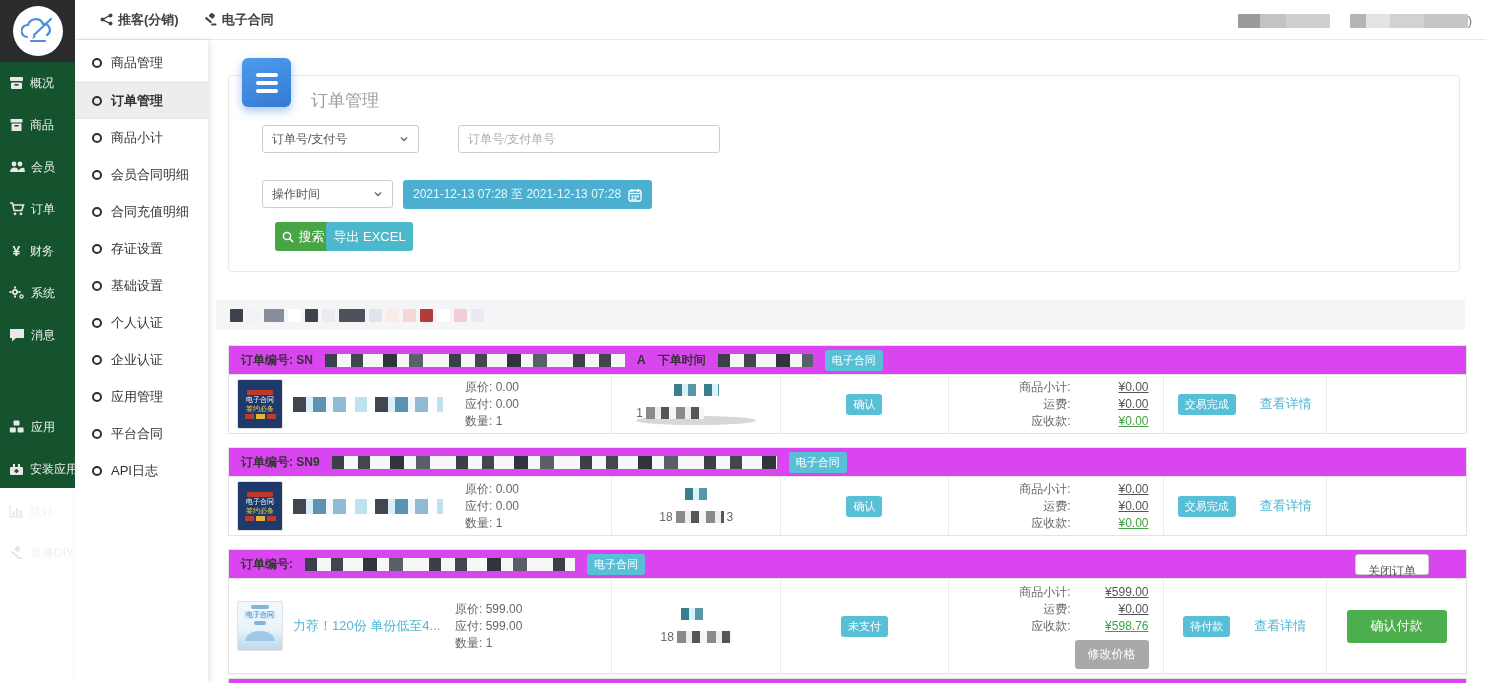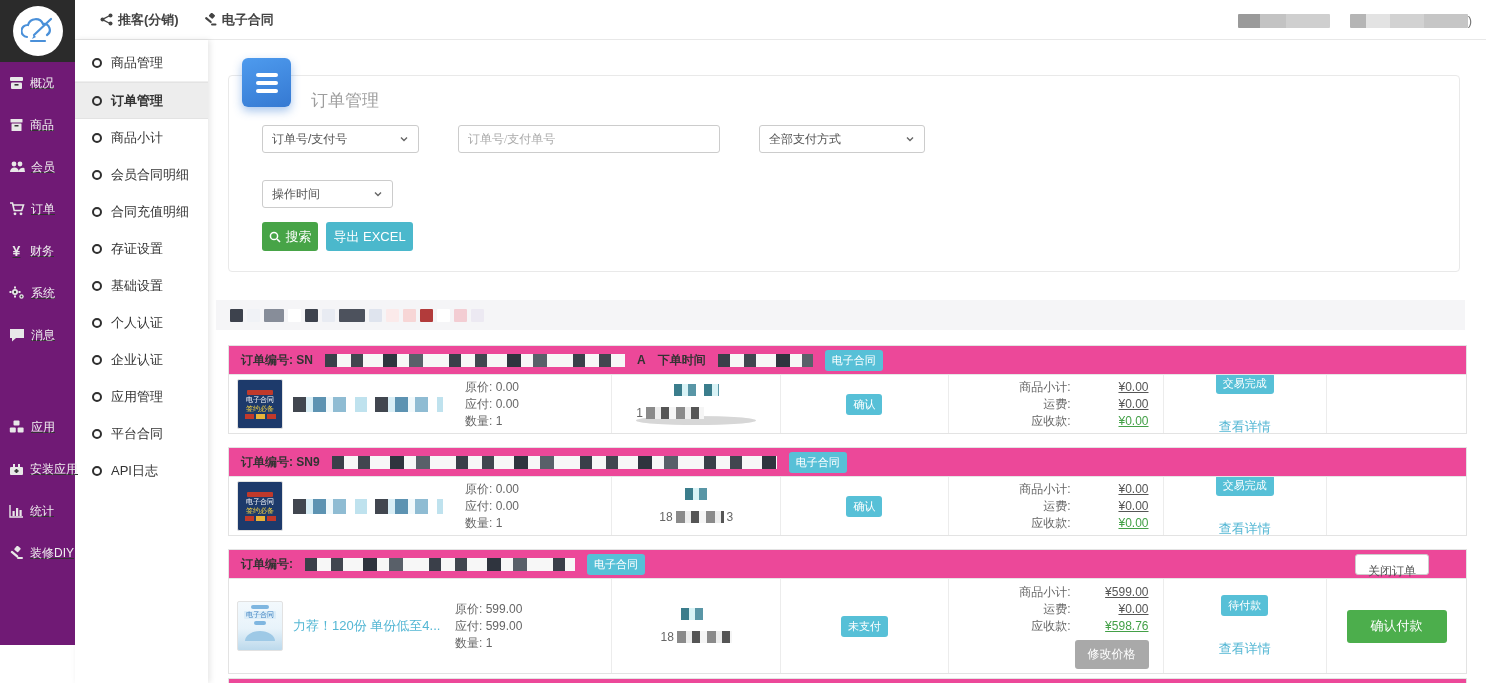--- a/index.html
+++ b/index.html
@@ -2,21 +2,21 @@
 <html><head>
 <meta charset="utf-8">
 <style>
   * { margin:0; padding:0; box-sizing:border-box; }
   html,body { width:1486px; height:683px; }
   body {
     position:relative; overflow:hidden; background:#fff;
     font-family:"Liberation Sans","DejaVu Sans",sans-serif; font-size:12px; color:#333;
   }
   
-  .icon-sidebar { position:absolute; left:0; top:0; width:75px; height:645px; background:#701a75; z-index:30;text-decoration:underline; }
+  .icon-sidebar { position:absolute; left:0; top:0; width:75px; height:488px; background:#14532d; z-index:30; }
   .logo-box { height:62px; background:#2b2b2b; display:flex; align-items:center; justify-content:center; }
   .logo-circle { width:50px; height:50px; border-radius:50%; background:#fff; display:flex; align-items:center; justify-content:center; }
   .side-item { height:42px; display:flex; align-items:center; gap:6px; padding-left:9px; color:#f0f0f0; font-size:12px; white-space:nowrap; cursor:pointer; }
   .side-item svg { flex:0 0 auto; }
   .side-item.gap-above { margin-top:50px; }
   .yen-ic { font-size:14px; font-weight:bold; color:#e8e8e8; width:15px; text-align:center; }
   
   .submenu { position:absolute; left:75px; top:40px; width:133px; bottom:0; background:#fff; box-shadow:2px 0 6px rgba(0,0,0,.10); z-index:20; }
   .sub-item { height:37px; display:flex; align-items:center; gap:9px; padding-left:17px; font-size:13px; color:#333; cursor:pointer; }
   .sub-item:first-child { margin-top:5px; border-bottom:1px solid #efefef; }
@@ -44,41 +44,41 @@
   .txt input { border:none; outline:none; width:100%; font-size:12px; color:#555; font-family:Liberation Serif, serif; }
   .txt input::placeholder { color:#aaa; }
   .sel-type { left:33px; top:49px; width:157px; }
   .txt-kw  { left:229px; top:49px; width:262px; }
   .sel-pay { left:530px; top:49px; width:166px; }
   .sel-time{ left:33px; top:104px; width:131px; }
   .date-btn { position:absolute; left:174px; top:104px; height:29px; padding:0 10px; border-radius:3px; background:#4cafd0;
     color:#eaf7fb; font-size:12px; display:flex; align-items:center; gap:7px; cursor:pointer; border:none; }
   .btn { position:absolute; height:29px; border:none; border-radius:3px; color:#fff; font-size:13px;
     display:flex; align-items:center; justify-content:center; gap:5px; cursor:pointer; font-family:inherit; }
-  .btn-search { left:33px; top:146px; width:56px; background:#47a447; }
+  .btn-search { left:46px; top:146px; width:56px; background:#47a447; }
   .btn-export { left:97px; top:146px; width:87px; background:#4bb8cc; }
   
   .tabs-bar { position:absolute; left:8px; top:260px; width:1249px; height:30px; background:#f5f5f7; display:flex; align-items:center; padding-left:14px; gap:4px; }
   .tabs-bar b { display:inline-block; width:13px; height:13px; border-radius:1px; }
   
   .order { position:absolute; left:20px; width:1239px; border:1px solid #e3e3e3; background:#fff; }
-  .o-head { position:relative; height:29px; background:#ec4899; border-bottom:1px solid #e6e6e6; display:flex; align-items:center; gap:12px; padding-left:12px; font-weight:bold; color:#333; }
+  .o-head { position:relative; height:29px; background:#d946ef; border-bottom:1px solid #e6e6e6; display:flex; align-items:center; gap:12px; padding-left:12px; font-weight:bold; color:#333; }
   .mz { display:inline-block; height:13px; }
   .mz-no  { background:repeating-linear-gradient(90deg,#3a3f49 0 12px,#f7f7f7 12px 26px,#41464f 26px 38px,#f7f7f7 38px 58px,#2f343e 58px 72px,#f7f7f7 72px 84px,#596069 84px 98px,#f7f7f7 98px 124px); }
   .mz-title { height:15px; background:repeating-linear-gradient(90deg,#41464f 0 13px,#d9eef6 13px 20px,#5d93b2 20px 33px,#f1f9fc 33px 40px,#8fbcd3 40px 53px,#fff 53px 62px,#bfe2ee 62px 74px,#fff 74px 82px); }
   .mz-buyer { height:12px; background:repeating-linear-gradient(90deg,#3b7d8c 0 8px,#d8f3f6 8px 14px,#5996a6 14px 22px,#fff 22px 30px); }
   .mz-phone { height:12px; background:repeating-linear-gradient(90deg,#8a8a8a 0 9px,#ededed 9px 15px,#555 15px 23px,#f5f5f5 23px 30px); }
   .badge { display:inline-block; background:#57c0d7; color:#fff; font-size:11px; font-weight:normal; padding:5px 7px; border-radius:3px; line-height:1; }
   .o-body { display:flex; align-items:stretch; }
   .col { border-left:1px solid #ececec; display:flex; align-items:center; justify-content:center; }
   .col-prod { width:383px; border-left:none; justify-content:flex-start; gap:10px; padding:5px 8px; }
   .col-buyer{ width:169px; flex-direction:column; gap:10px; color:#666; }
   .col-cfm  { width:168px; }
   .col-amt  { width:215px; flex-direction:column; align-items:flex-end; justify-content:center; padding-right:14px; }
-  .col-stat { width:164px; flex-direction:column; gap:24px; }
+  .col-stat { width:164px; flex-direction:row; gap:24px; }
   .col-act  { width:140px; }
   .thumb { width:46px; height:50px; border:1px solid #e2e2e2; border-radius:2px; overflow:hidden; flex:0 0 auto; }
   .thumb-dark { background:#1d3a6b; display:flex; flex-direction:column; align-items:center; justify-content:center; gap:1px; padding:2px; }
   .thumb-dark .rib { width:26px; height:5px; background:#c0392b; border-radius:1px; }
   .thumb-dark .t1 { color:#fff; font-size:7px; line-height:8px; }
   .thumb-dark .t2 { color:#f4d03f; font-size:7px; line-height:8px; }
   .thumb-dark .foot { display:flex; gap:2px; } .thumb-dark .foot i { width:9px; height:5px; background:#c0392b; display:block; } .thumb-dark .foot i:nth-child(2){ background:#e8b339; }
   .thumb-lite { background:linear-gradient(180deg,#f3f9fd 0%,#e8f3fa 55%,#bcd9ec 100%); display:flex; flex-direction:column; align-items:center; padding-top:3px; gap:2px; }
   .thumb-lite .pill { width:18px; height:4px; border-radius:2px; background:#7fb6e0; }
   .thumb-lite .t1 { color:#3a7fc0; font-size:7px; line-height:8px; background:#dcedf8; padding:0 2px; border-radius:1px; }
@@ -301,34 +301,41 @@
       <span>订单号/支付号</span>
       <svg class="chev" viewBox="0 0 10 10">
           <path d="M2 3.5 L5 6.5 L8 3.5" fill="none" stroke="#666" stroke-width="1.4"></path>
         </svg>
     </div>
 
     <div class="txt txt-kw">
       <input placeholder="订单号/支付单号" style="">
     </div>
 
-    <div class="sel sel-pay">
-      <span>全部支付方式</span>
-      <svg class="chev" viewBox="0 0 10 10">
-          <path d="M2 3.5 L5 6.5 L8 3.5" fill="none" stroke="#666" stroke-width="1.4"></path>
-        </svg>
-    </div>
 
     <div class="sel sel-time">
       <span>操作时间</span>
       <svg class="chev" viewBox="0 0 10 10">
           <path d="M2 3.5 L5 6.5 L8 3.5" fill="none" stroke="#666" stroke-width="1.4"></path>
         </svg>
     </div>
 
+    <button class="date-btn">
+      <span>2021-12-13 07:28 至 2021-12-13 07:28</span>
+      <svg width="14" height="14" viewBox="0 0 14 14">
+          <rect x="1" y="2.5" width="12" height="10.5" rx="1.5" fill="none" stroke="#fff" stroke-width="1.3"></rect>
+          <path d="M1 5.5 h12" stroke="#fff" stroke-width="1.3"></path>
+          <path d="M4 1 v3 M10 1 v3" stroke="#fff" stroke-width="1.5"></path>
+          <rect x="3.5" y="7.5" width="2" height="2" fill="#fff"></rect>
+          <rect x="6.5" y="7.5" width="2" height="2" fill="#fff"></rect>
+          <rect x="9" y="7.5" width="1.8" height="2" fill="#fff"></rect>
+          <rect x="3.5" y="10.3" width="2" height="1.6" fill="#fff"></rect>
+          <rect x="6.5" y="10.3" width="2" height="1.6" fill="#fff"></rect>
+        </svg>
+    </button>
 
     <button class="btn btn-search">
       <svg width="12" height="12" viewBox="0 0 12 12">
           <circle cx="5" cy="5" r="3.6" fill="none" stroke="#fff" stroke-width="1.5"></circle>
           <path d="M8 8 L11 11" stroke="#fff" stroke-width="1.6"></path>
         </svg>
       <span>搜索</span>
     </button>
     <button class="btn btn-export">
       <span>导出 EXCEL</span>

